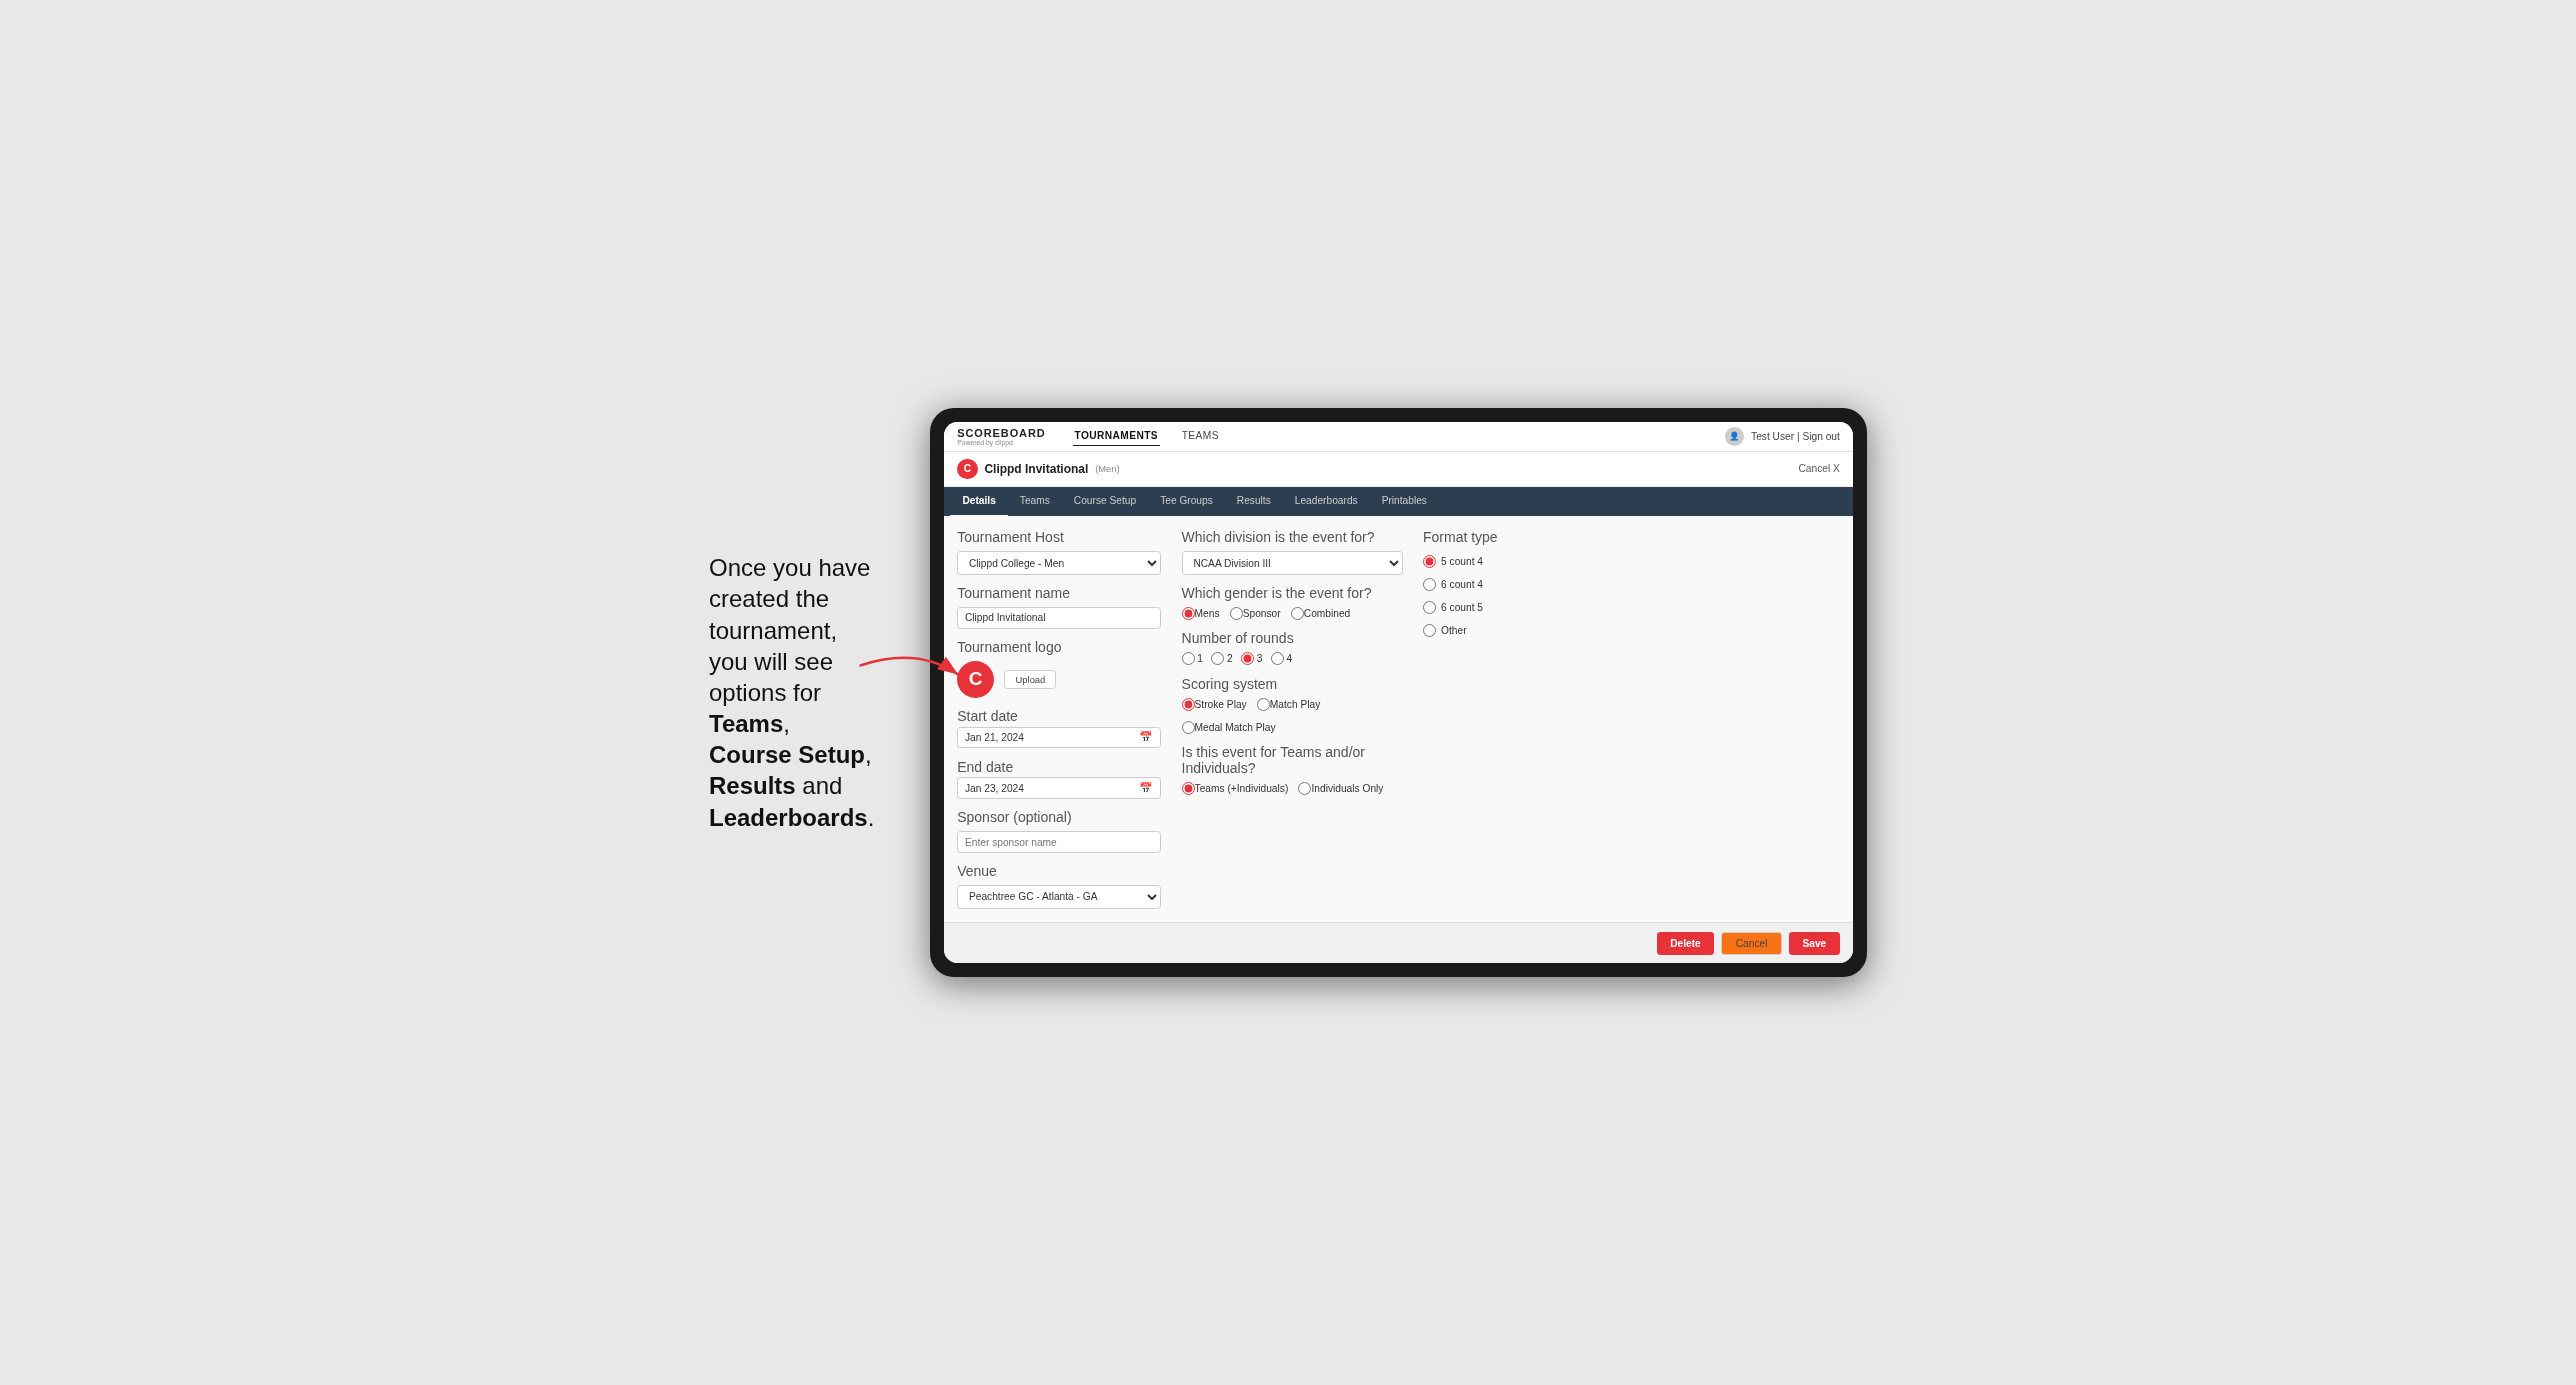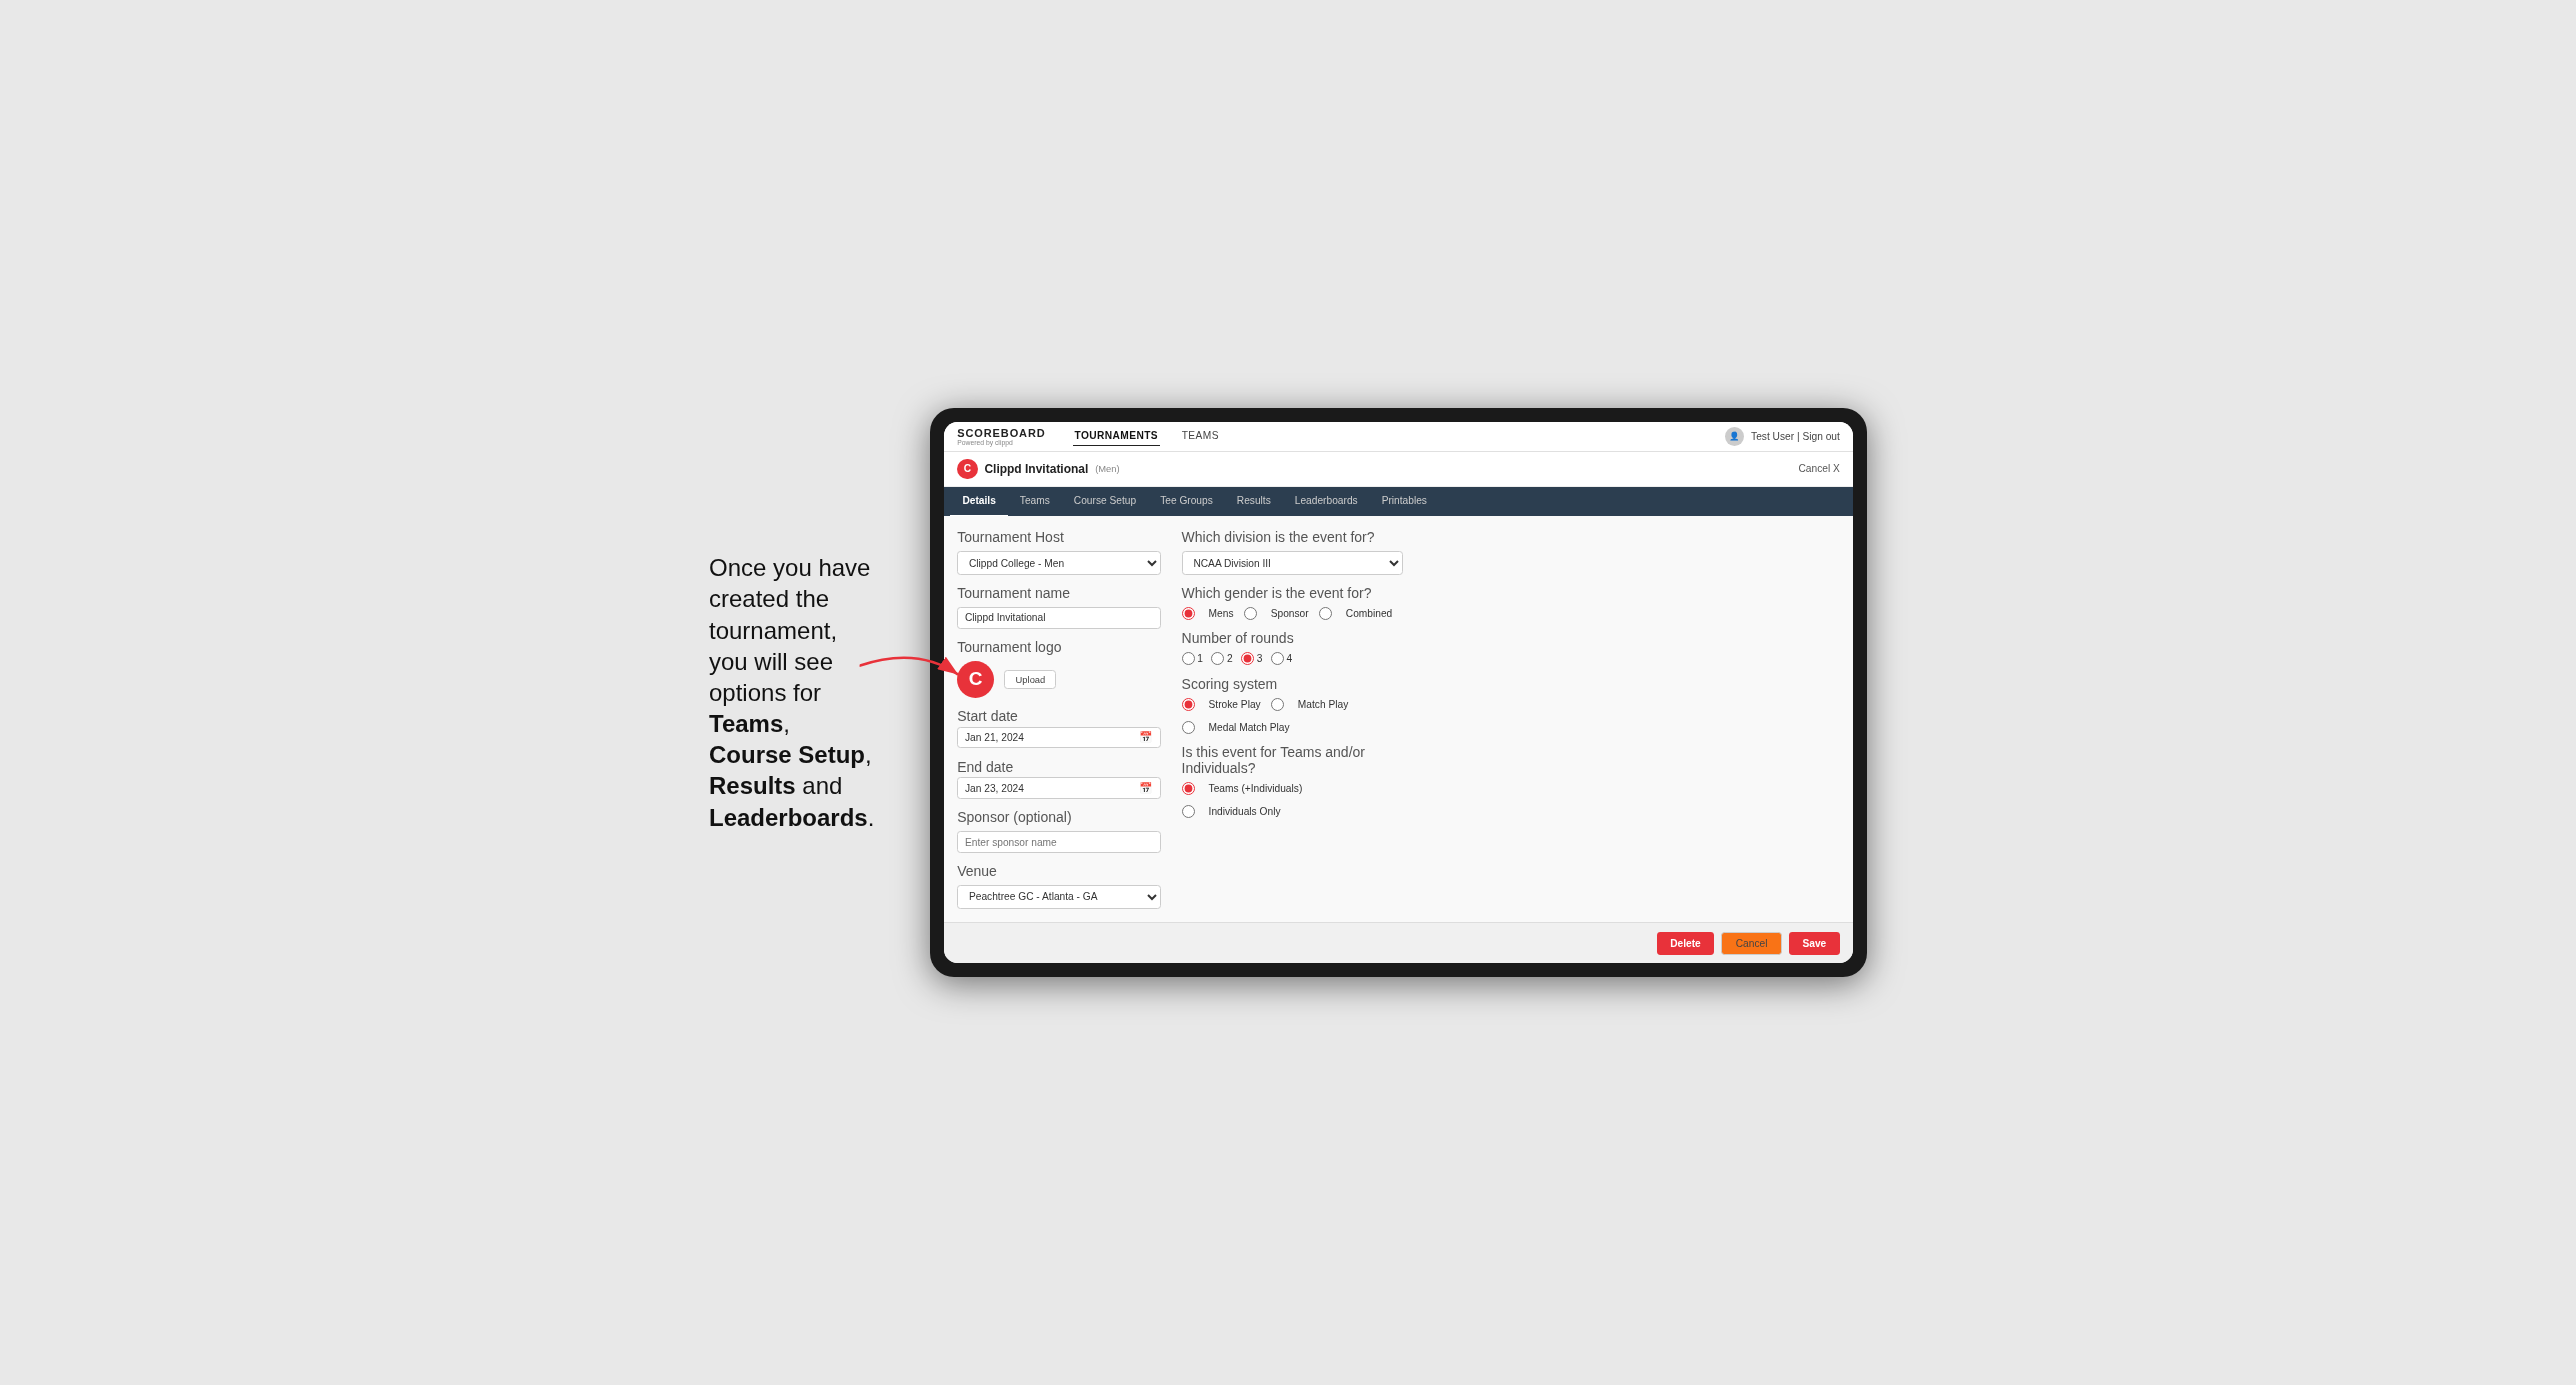--- a/index.html
+++ b/index.html
@@ -311,21 +311,21 @@
     .radio-group {
       display: flex;
       align-items: center;
       gap: 10.2px;
       flex-wrap: wrap;
     }
 
     .radio-option {
       display: flex;
       align-items: center;
-      gap: 14px;
+      gap: 0;
       font-size: 10.2px;
       color: #333;
       cursor: pointer;
     }
 
     .radio-option input[type="radio"] {
       accent-color: #e8323a;
     }
 
     .rounds-group {
@@ -610,20 +610,40 @@
                 <span>Teams (+Individuals)</span>
               </label>
               <label class="radio-option">
                 <input type="radio" name="teams" style="">
                 <span>Individuals Only</span>
               </label>
             </div>
           </div>
         </div>
 
+        <div class="col-right">
+          <div class="field-label">Format type</div>
+
+          <label class="format-option">
+            <input type="radio" name="format" checked="" style="">
+            <span>5 count 4</span>
+          </label>
+          <label class="format-option">
+            <input type="radio" name="format" style="">
+            <span>6 count 4</span>
+          </label>
+          <label class="format-option">
+            <input type="radio" name="format" style="">
+            <span>6 count 5</span>
+          </label>
+          <label class="format-option">
+            <input type="radio" name="format" style="">
+            <span>Other</span>
+          </label>
+        </div>
 
       </div>
 
       <div class="footer-bar">
         <button class="btn-delete">Delete</button>
         <button class="btn-cancel">Cancel</button>
         <button class="btn-save">Save</button>
       </div>
 
     </div>

